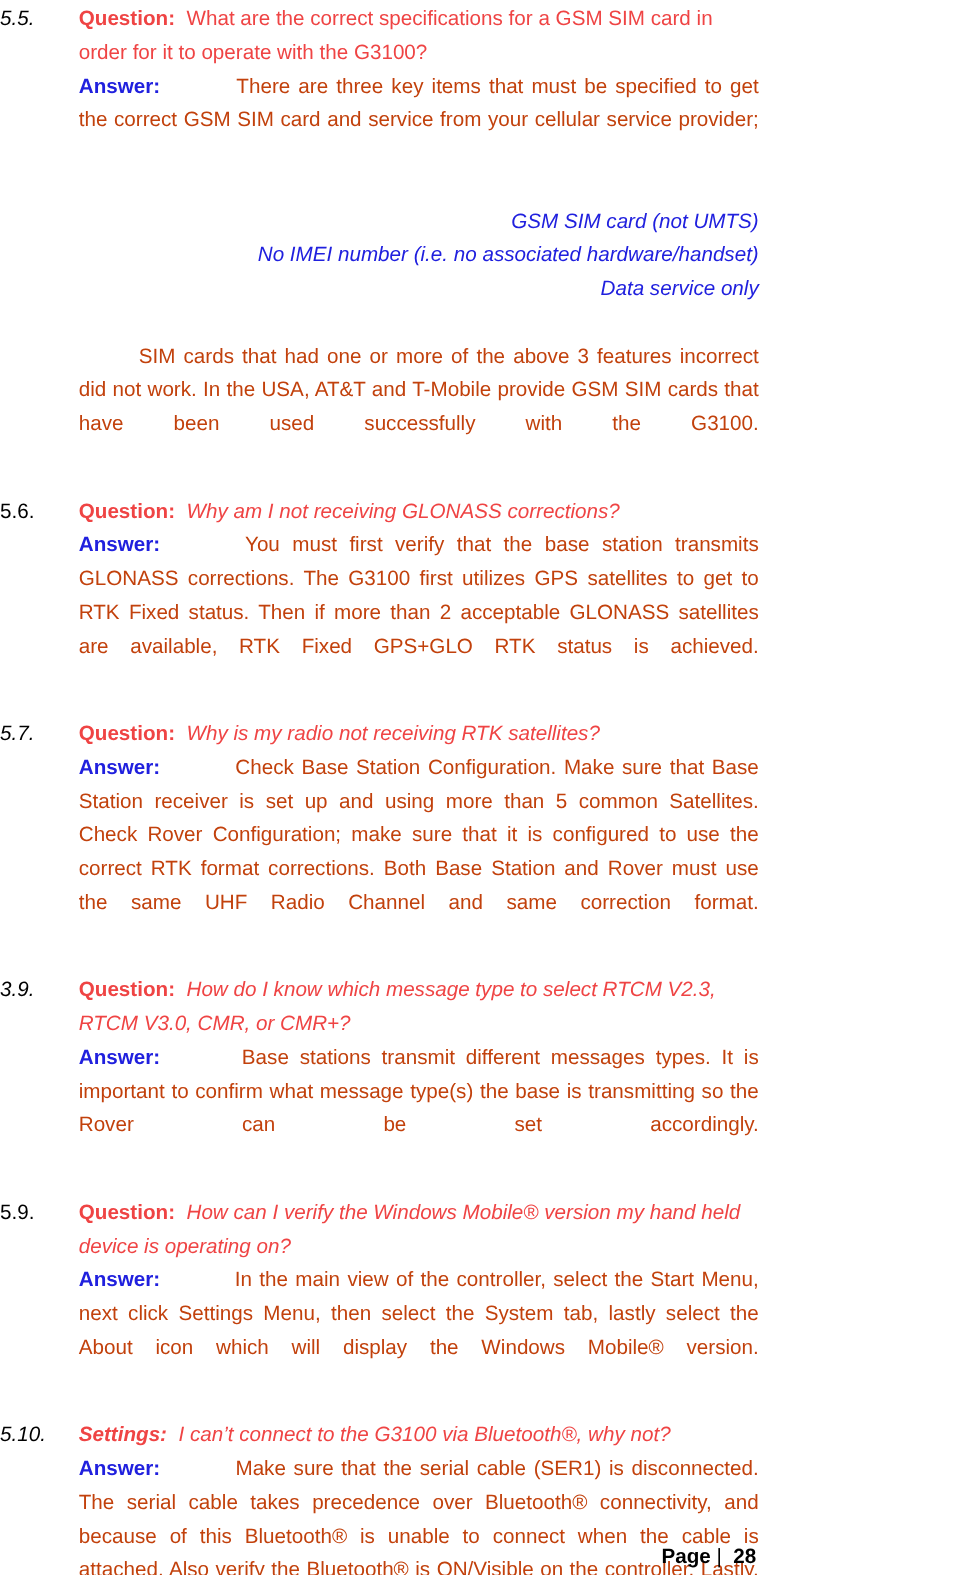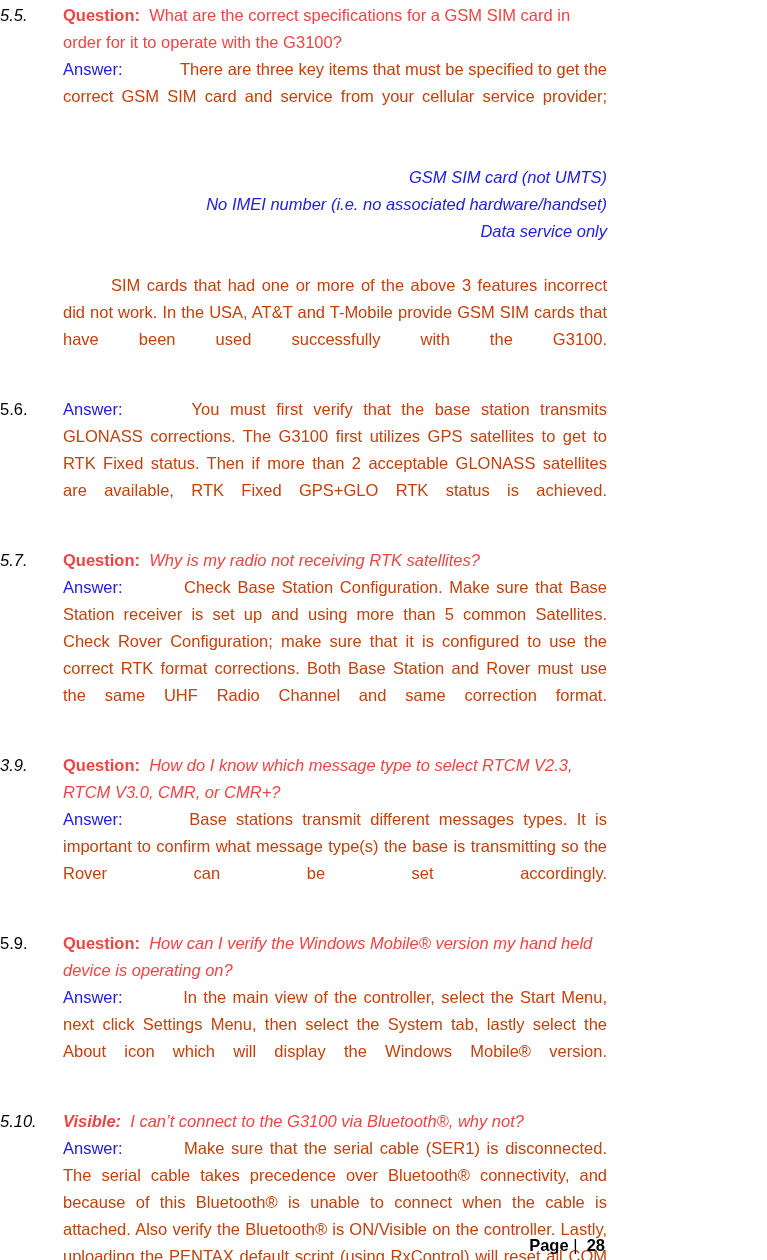--- a/index.html
+++ b/index.html
@@ -74,21 +74,21 @@
   }
   .q-text.upright {
     font-style: normal;
   }
 
   .a-block {
     color: #2020DE;
   }
 
   .a-label {
-    font-weight: normal;
+    font-weight: bold;
     font-style: normal;
     color: #2020DE;
   }
 
   .a-text {
     color: #c2410c;
     margin-left: 48px;
   }
 
   
@@ -145,20 +145,23 @@
       <div class="blue-line">No IMEI number (i.e. no associated hardware/handset)</div>
       <div class="blue-line">Data service only</div>
       <div class="spacer-line"></div>
       <div class="a-block justify">
         <span class="a-text">SIM cards that had one or more of the above 3 features incorrect did not work. In the USA, AT&amp;T and T-Mobile provide GSM SIM cards that have been used successfully with the G3100.</span>
       </div>
     </div>
 
     <div class="faq-item">
       <div class="faq-number upright">5.6.</div>
+      <div class="q-block">
+        <span class="q-label"><span>Question</span><span>:</span></span><span>&nbsp; </span><span class="q-text">Why am I not receiving GLONASS corrections?</span>
+      </div>
       <div class="a-block justify">
         <span class="a-label">Answer:</span><span>&nbsp; </span><span class="a-text">You must first verify that the base station transmits GLONASS corrections.  The G3100 first utilizes GPS satellites to get to RTK Fixed status.  Then if more than 2 acceptable GLONASS satellites are available, RTK Fixed GPS+GLO RTK status is achieved.</span>
       </div>
     </div>
 
     <div class="faq-item">
       <div class="faq-number">5.7.</div>
       <div class="q-block">
         <span class="q-label"><span>Question</span><span>:</span></span><span>&nbsp; </span><span class="q-text">Why is my radio not receiving RTK satellites?</span>
       </div>
@@ -183,21 +186,21 @@
         <span class="q-label"><span>Question</span><span>:</span></span><span>&nbsp; </span><span class="q-text">How can I verify the Windows Mobile® version my hand held device is operating on?</span>
       </div>
       <div class="a-block justify">
         <span class="a-label">Answer:</span><span>&nbsp; </span><span class="a-text">In the main view of the controller, select the Start Menu, next click Settings Menu, then select the System tab, lastly select the About icon  which will display the Windows Mobile® version.</span>
       </div>
     </div>
 
     <div class="faq-item">
       <div class="faq-number">5.10.</div>
       <div class="q-block">
-        <span class="q-label italic"><span>Visible:</span><span></span></span><span>&nbsp; </span><span class="q-text">I can’t connect to the G3100 via Bluetooth®, why not?</span>
+        <span class="q-label italic"><span>Settings:</span><span></span></span><span>&nbsp; </span><span class="q-text">I can’t connect to the G3100 via Bluetooth®, why not?</span>
       </div>
       <div class="a-block justify">
         <span class="a-label">Answer:</span><span>&nbsp; </span><span class="a-text">Make sure that the serial cable (SER1) is disconnected.  The serial cable takes precedence over Bluetooth® connectivity, and because of this Bluetooth® is unable to connect when the cable is attached.  Also verify the Bluetooth® is ON/Visible on the controller.  Lastly, uploading the PENTAX default script (using RxControl) will reset all COM ports and often fixes Bluetooth® connectivity.</span>
       </div>
     </div>
 
   </div>
 
   <div class="footer"><span class="pg-label">Page</span><span> </span><span class="pg-bar">|</span><span>&nbsp; </span><span class="pg-num">28</span></div>
 </div>

